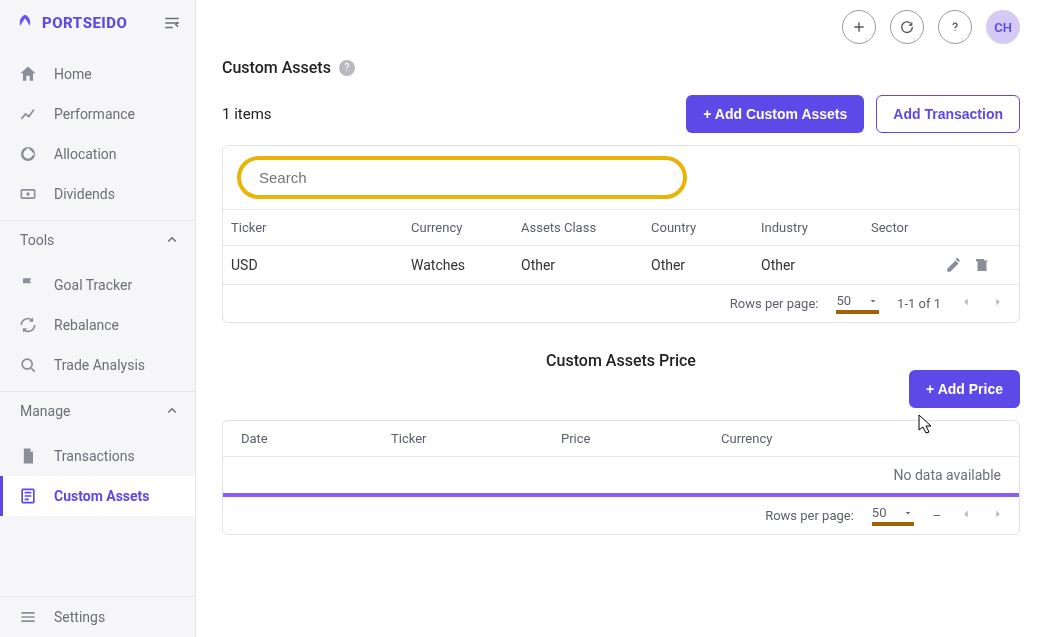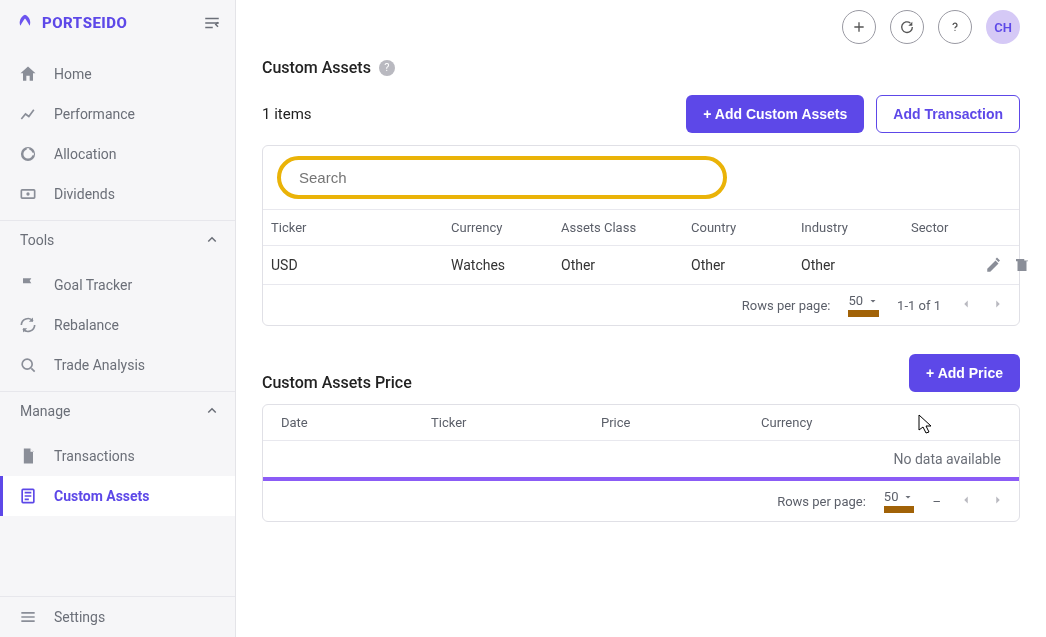--- a/index.html
+++ b/index.html
@@ -1,18 +1,18 @@
 <!DOCTYPE html>
 <html><head>
   <meta charset="utf-8">
   <style>
     * { box-sizing: border-box; margin: 0; padding: 0; }
     body { font-family: -apple-system, BlinkMacSystemFont, "Segoe UI", Roboto, Arial, sans-serif; background:#fff; color:#333; width:1046px; height:637px; overflow:hidden; }
     .app { display:flex; height:100%; }
-    .sidebar { width:236px; background:#f6f6f8; border-right:1px solid #e4e4e8; display:flex; flex-direction:column; }
+    .sidebar { width:196px; background:#f6f6f8; border-right:1px solid #e4e4e8; display:flex; flex-direction:column; }
     .side-header { display:flex; align-items:center; padding:12px 14px 14px 14px; }
     .logo { display:flex; align-items:center; gap:6px; }
     .logo-mark { width:22px; height:22px; }
     .brand { font-weight:800; color:#5d48e8; font-size:15px; letter-spacing:0.5px; }
     .menu-toggle { margin-left:auto; color:#666; display:flex; align-items:center; }
     .nav { padding:6px 0; }
     .nav-item { display:flex; align-items:center; gap:16px; padding:10px 18px; color:#6b6f78; cursor:pointer; font-size:14px; }
     .nav-item svg { width:20px; height:20px; flex:0 0 20px; }
     .section-header { display:flex; align-items:center; justify-content:space-between; padding:10px 14px 10px 20px; color:#6b6f78; font-size:14px; border-top:1px solid #e7e7ec; cursor:pointer; }
     .section-header svg { width:18px; height:18px; }
@@ -35,23 +35,23 @@
     .search-wrap { padding:10px 14px; }
     .search { width:450px; max-width:100%; padding:9px 18px; border:4px solid #eab308; border-radius:22px; font-size:15px; color:#333; outline:none; }
     .tbl-head, .tbl-row { display:grid; grid-template-columns: 180px 110px 130px 110px 110px 120px 60px; align-items:center; padding:10px 8px; }
     .tbl-head { font-size:13px; color:#5b5f69; border-top:1px solid #e8e8ee; border-bottom:1px solid #e8e8ee; }
     .tbl-row { border-bottom:1px solid #e8e8ee; font-size:14px; color:#333; }
     .ticker-cell .ticker { font-weight:700; font-size:14px; }
     .ticker-cell .sub { font-size:11px; color:#7a7e88; margin-top:2px; }
     .row-actions { display:flex; gap:10px; color:#8a8e98; justify-content:flex-end; }
     .row-actions svg { width:18px; height:18px; cursor:pointer; }
     .pager { display:flex; align-items:center; gap:18px; justify-content:flex-end; padding:8px 14px; font-size:13px; color:#5b5f69; }
-    .pager .pp { display:flex; align-items:center; gap:4px; border-bottom:7px solid #a16207; padding-bottom:2px; }
+    .pager .pp { display:flex; align-items:center; gap:16px; border-bottom:4px solid #a16207; padding-bottom:2px; }
     .pager .nav-arrow { color:#b9b9c0; cursor:pointer; }
-    .subhead-row { display:flex; align-items:flex-end; margin-top:28px; }
+    .subhead-row { display:flex; align-items:center; margin-top:28px;flex-direction:column; }
     .subhead-row h2 { font-size:16px; font-weight:500; color:#222; }
     .subhead-row .btn { margin-left:auto; }
     .tbl-head2, .empty2 { padding:10px 18px; }
     .tbl-head2 { display:grid; grid-template-columns: 150px 170px 160px 250px; font-size:13px; color:#5b5f69; border-bottom:1px solid #e8e8ee; }
     .empty2 { text-align:right; color:#6b6f78; font-size:14px; border-bottom:4px solid #8b5cf6; }
     .cursor-img { position:absolute; left:918px; top:414px; pointer-events:none; }
   </style>
 </head>
 <body>
 

